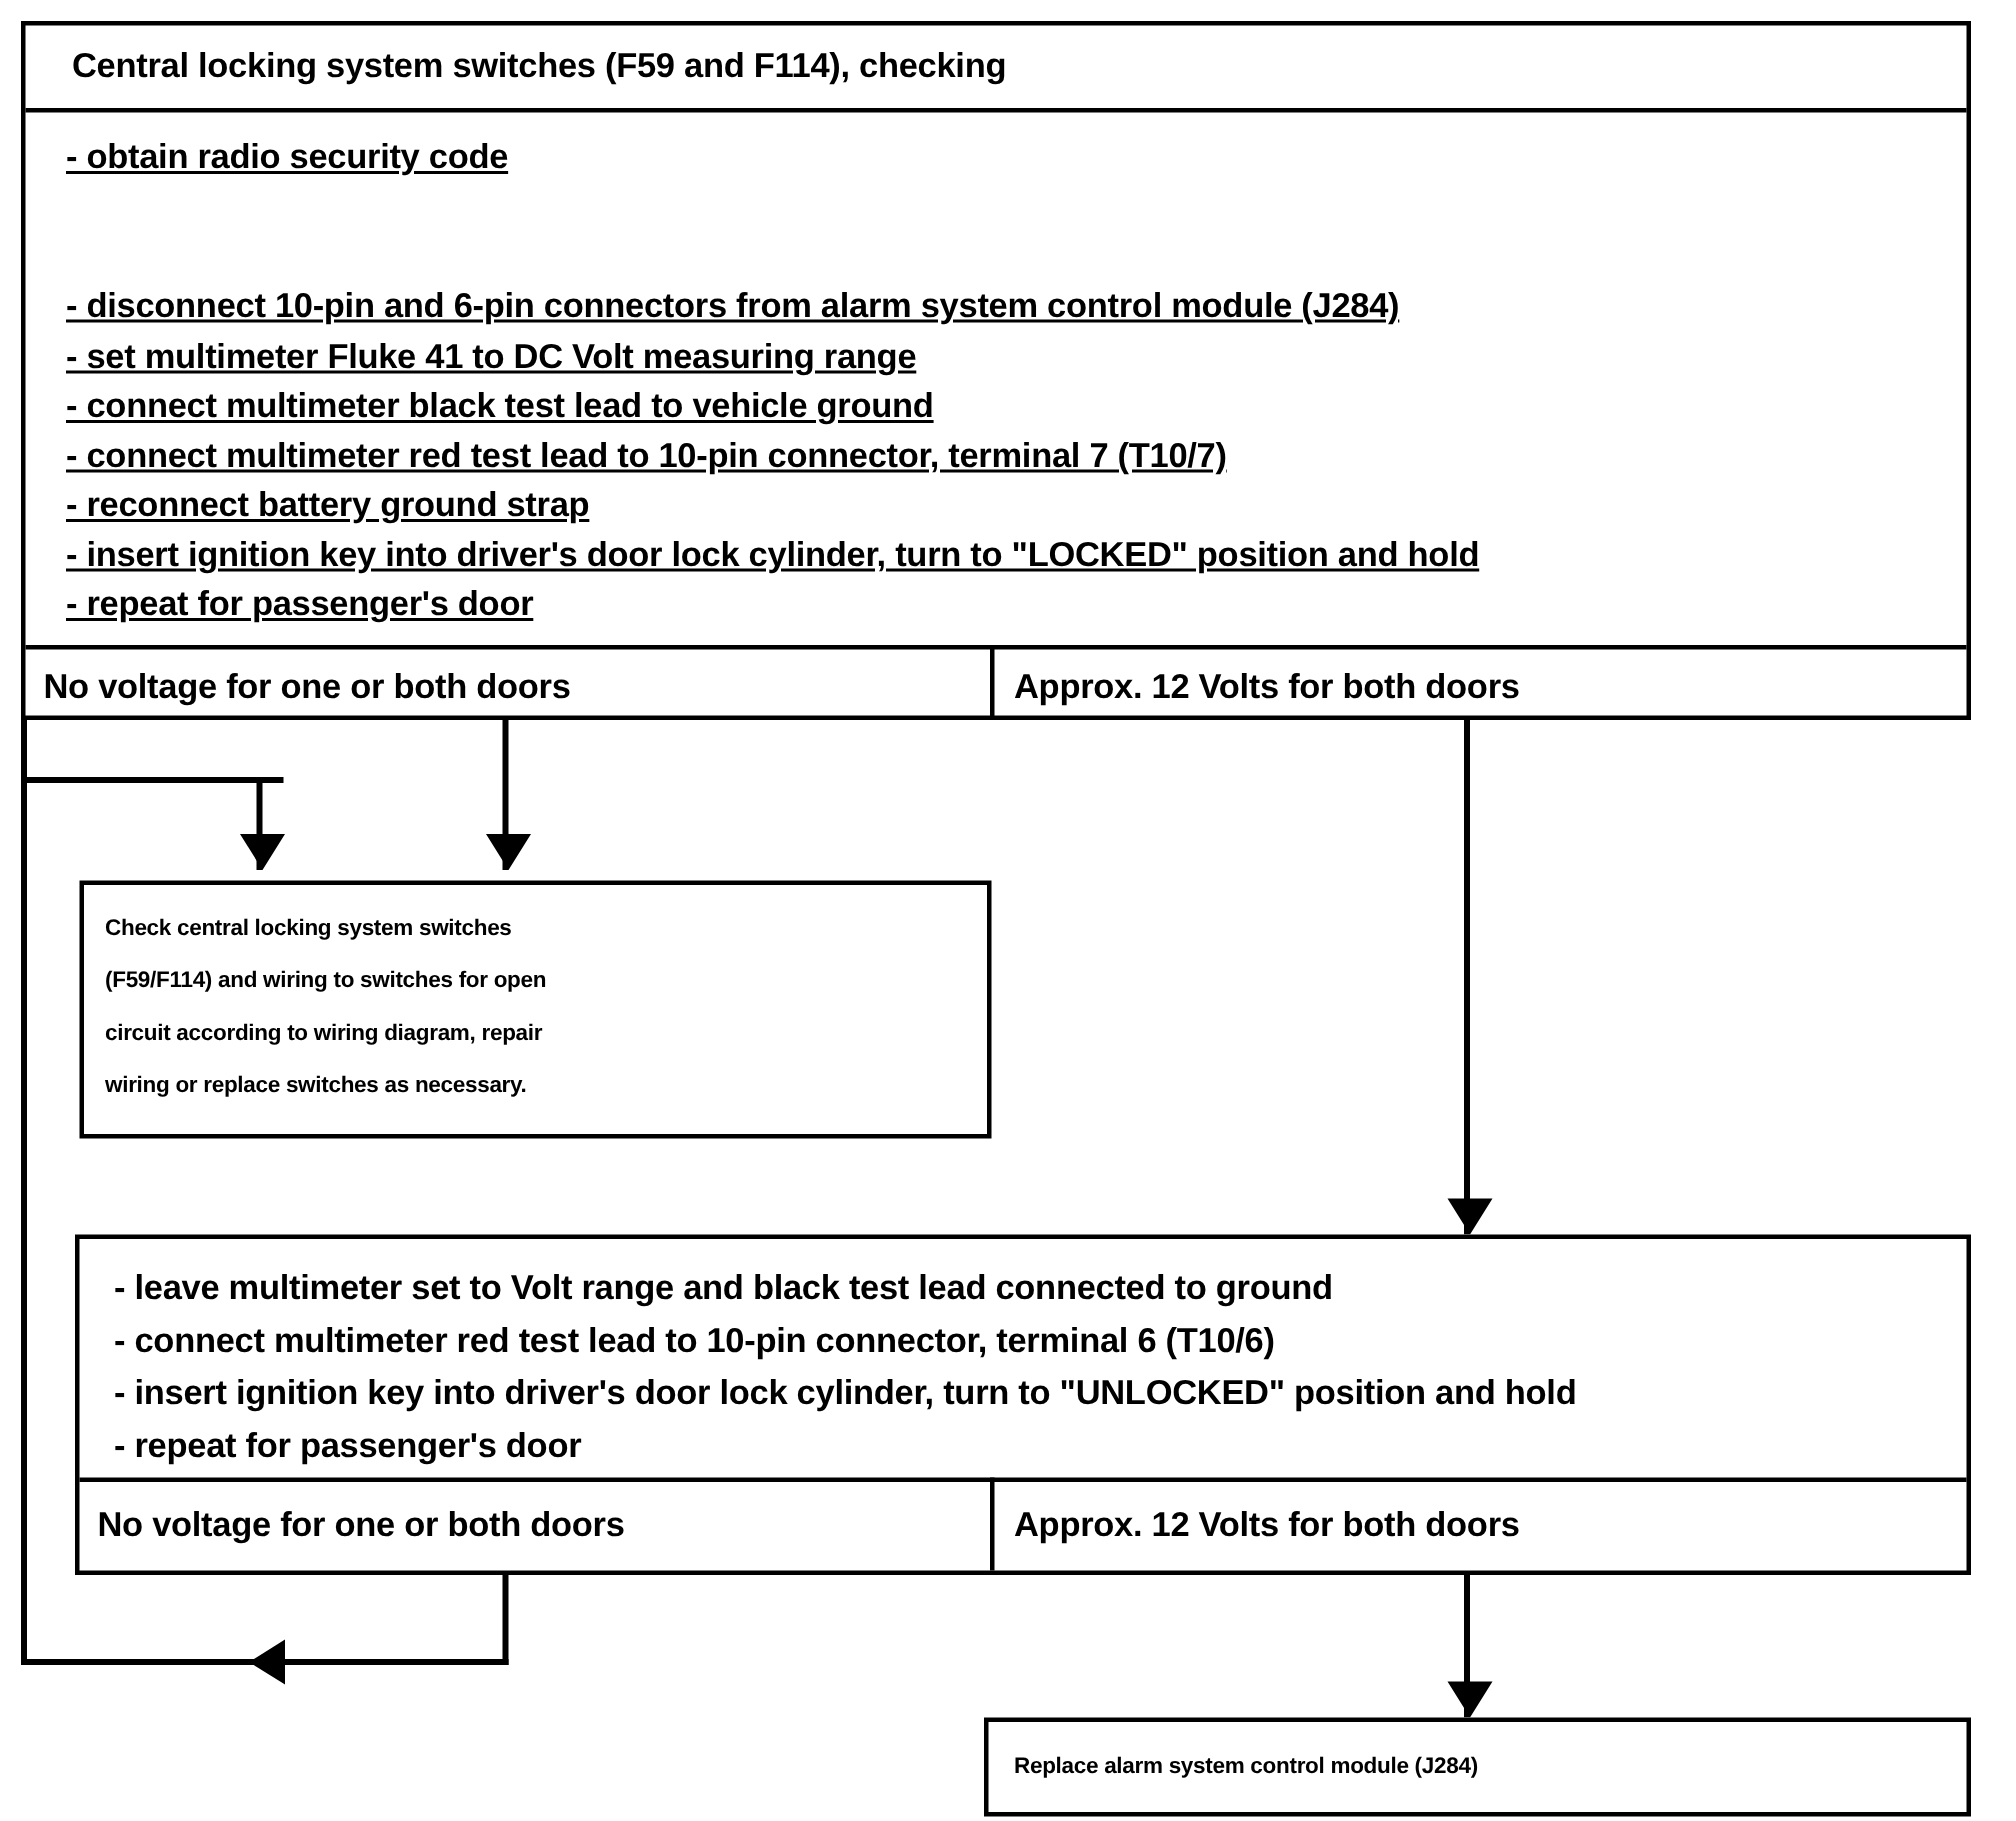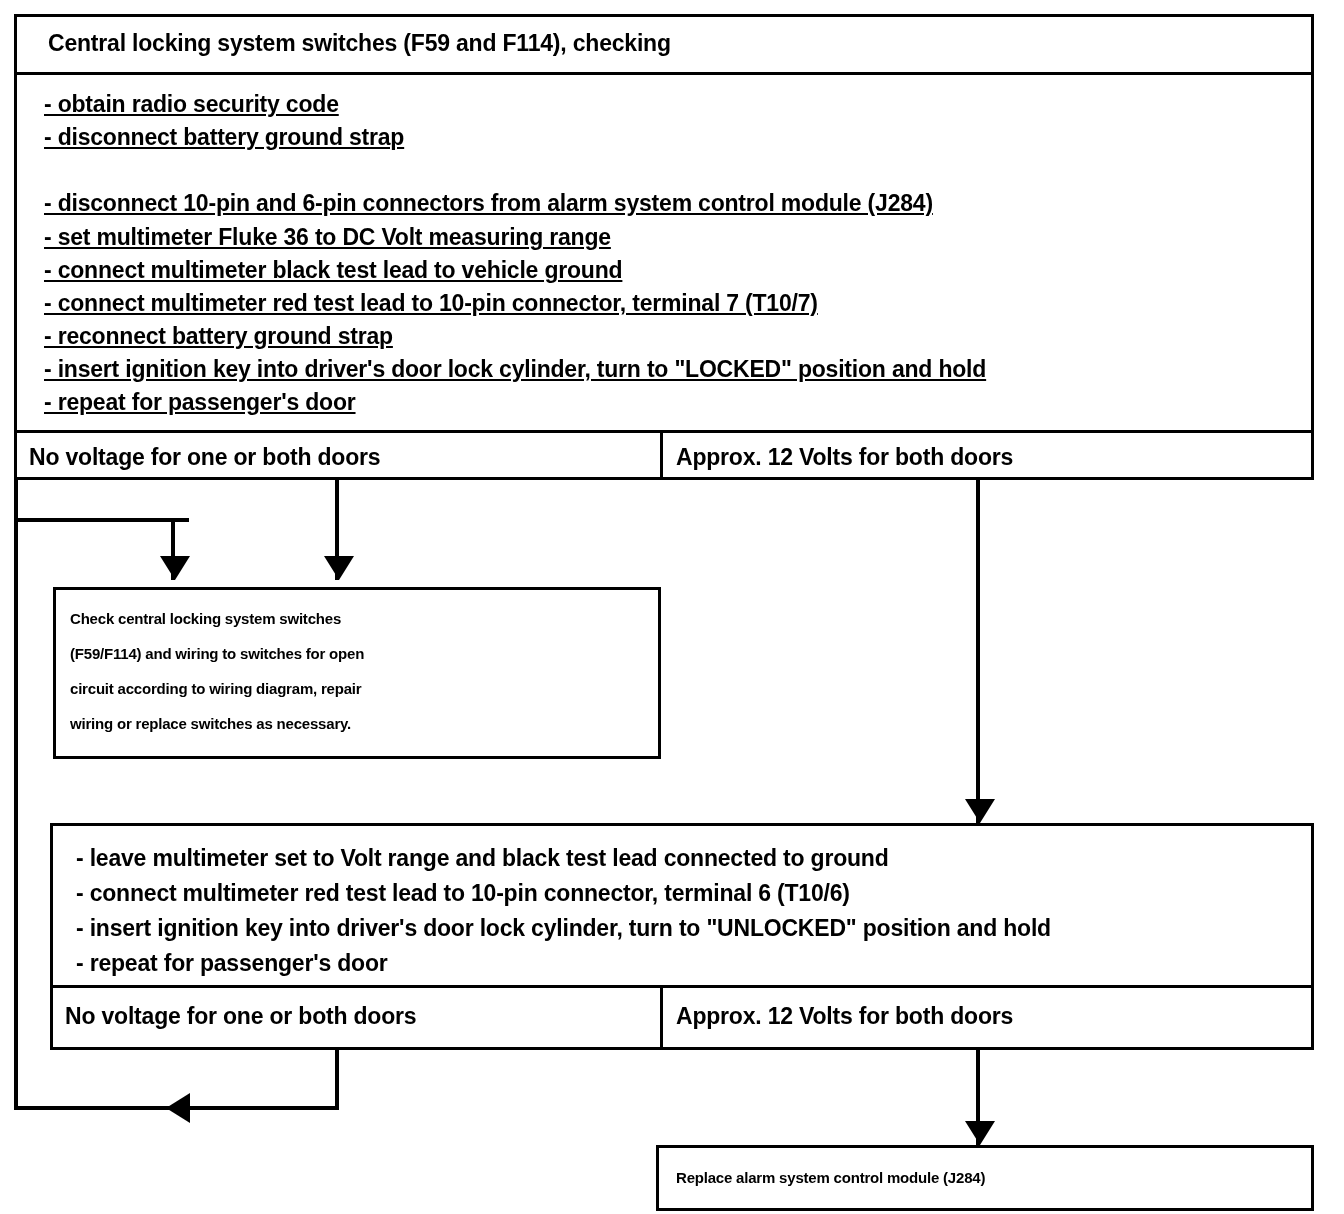--- a/index.html
+++ b/index.html
@@ -97,23 +97,22 @@
 
   <div class="divider-h" style="left:17px; top:72px; width:1294px;"></div>
 
   <div class="divider-h" style="left:17px; top:430px; width:1294px;"></div>
 
   <div class="divider-v" style="left:660px; top:430px; height:50px;"></div>
 
   <div class="txt hdr-text" style="left:48px; top:29px;">Central locking system switches (F59 and F114), checking</div>
 
   <div class="txt list-text" style="left:44px; top:88px;">- obtain radio security code</div>
-  <div class="txt list-text" style="left:44px; top:121px;">- disconnect battery ground strap</div>
   <div class="txt list-text" style="left:44px; top:187px;">- disconnect 10-pin and 6-pin connectors from alarm system control module (J284)</div>
-  <div class="txt list-text" style="left:44px; top:221px;">- set multimeter Fluke 36 to DC Volt measuring range</div>
+  <div class="txt list-text" style="left:44px; top:221px;">- set multimeter Fluke 41 to DC Volt measuring range</div>
   <div class="txt list-text" style="left:44px; top:254px;">- connect multimeter black test lead to vehicle ground</div>
   <div class="txt list-text" style="left:44px; top:287px;">- connect multimeter red test lead to 10-pin connector, terminal 7 (T10/7)</div>
   <div class="txt list-text" style="left:44px; top:320px;">- reconnect battery ground strap</div>
   <div class="txt list-text" style="left:44px; top:353px;">- insert ignition key into driver's door lock cylinder, turn to "LOCKED" position and hold</div>
   <div class="txt list-text" style="left:44px; top:386px;">- repeat for passenger's door</div>
 
   <div class="txt res-text" style="left:29px; top:443px;">No voltage for one or both doors</div>
   <div class="txt res-text" style="left:676px; top:443px;">Approx. 12 Volts for both doors</div>
 
   <div class="vline" style="left:14px; top:478px; height:44px;"></div>

